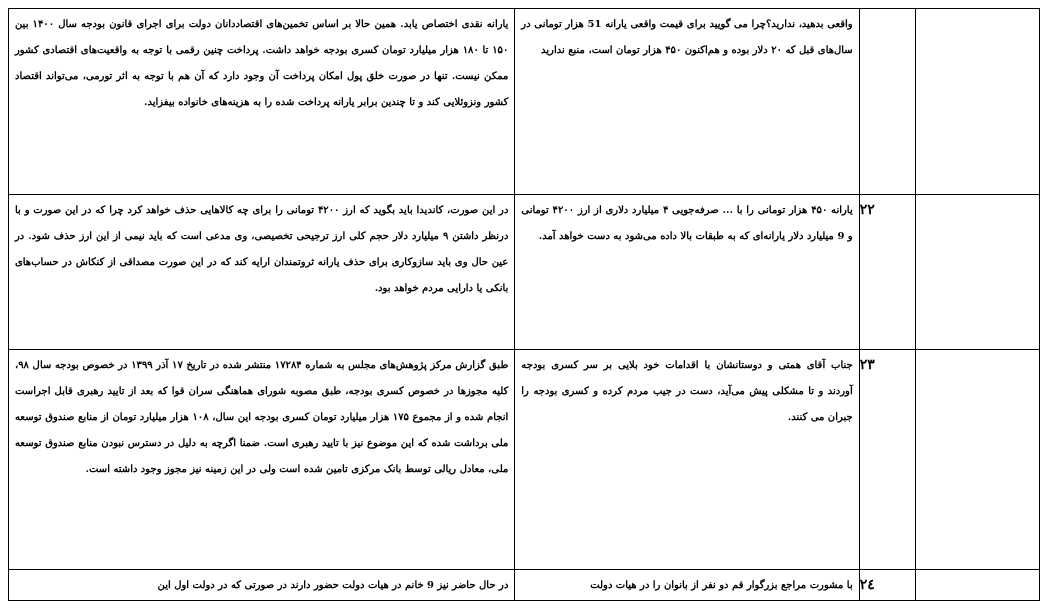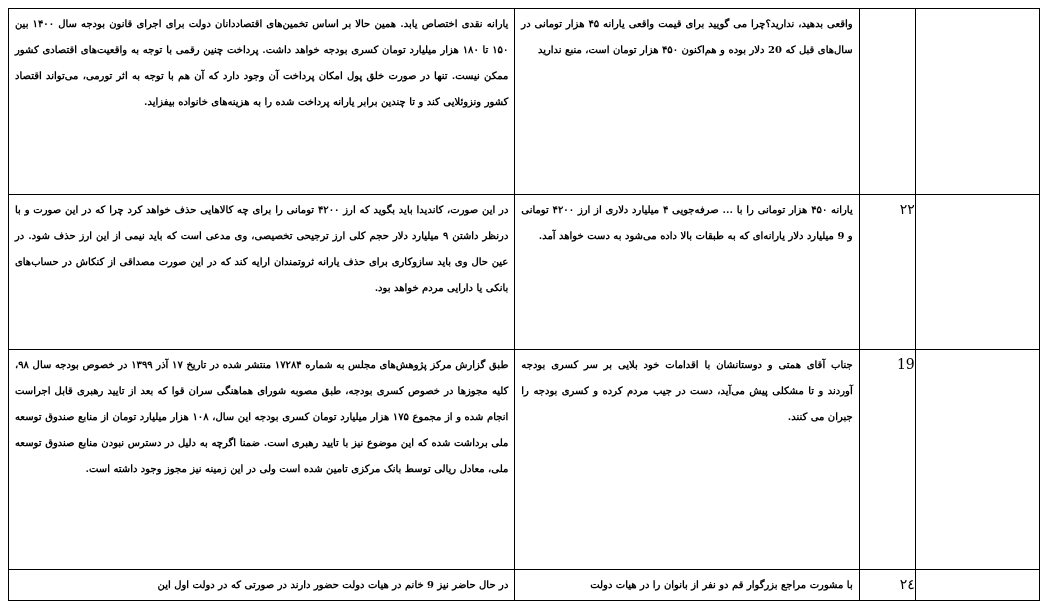--- a/index.html
+++ b/index.html
@@ -27,21 +27,21 @@
       direction: rtl;
       width: 1032px;
       table-layout: fixed;
     }
     table.doc-table td {
       border: 1.5px solid #000;
       vertical-align: top;
       padding: 0;
     }
     td.col-blank { width: 121px; }
-    td.col-num { width: 54px; text-align: right; font-weight: normal; font-size: 14px; padding-top: 6px !important; }
+    td.col-num { width: 54px; text-align: left; font-weight: bold; font-size: 14px; padding-top: 6px !important; }
     td.col-claim { width: 337px; }
     td.col-analysis { width: 496px; }
     .cell-text {
       direction: rtl;
       text-align: justify;
       text-align-last: right;
       font-size: 10px;
       line-height: 26px;
       font-weight: bold;
       padding: 2px 6px 2px 6px;
@@ -55,39 +55,39 @@
 </head>
 <body>
 
 <div class="page">
   <table class="doc-table">
     <tbody>
       <tr class="r1">
         <td class="col-blank"></td>
         <td class="col-num"></td>
         <td class="col-claim">
-          <div class="cell-text">واقعی بدهید، ندارید؟چرا می گویید برای قیمت واقعی یارانه ۴۵ هزار تومانی در سال‌های قبل که 20 دلار بوده و هم‌اکنون ۴۵۰ هزار تومان است، منبع ندارید</div>
+          <div class="cell-text">واقعی بدهید، ندارید؟چرا می گویید برای قیمت واقعی یارانه 51 هزار تومانی در سال‌های قبل که ۲۰ دلار بوده و هم‌اکنون ۴۵۰ هزار تومان است، منبع ندارید</div>
         </td>
         <td class="col-analysis">
           <div class="cell-text">یارانه نقدی اختصاص یابد. همین حالا بر اساس تخمین‌های اقتصاددانان دولت برای اجرای قانون بودجه سال ۱۴۰۰ بین ۱۵۰ تا ۱۸۰ هزار میلیارد تومان کسری بودجه خواهد داشت. پرداخت چنین رقمی با توجه به واقعیت‌های اقتصادی کشور ممکن نیست. تنها در صورت خلق پول امکان پرداخت آن وجود دارد که آن هم با توجه به اثر تورمی، می‌تواند اقتصاد کشور ونزوئلایی کند و تا چندین برابر یارانه پرداخت شده را به هزینه‌های خانواده بیفزاید.</div>
         </td>
       </tr>
       <tr class="r2">
         <td class="col-blank"></td>
         <td class="col-num">۲۲</td>
         <td class="col-claim">
           <div class="cell-text">یارانه ۴۵۰ هزار تومانی را با ... صرفه‌جویی ۴ میلیارد دلاری از ارز ۴۲۰۰ تومانی و 9 میلیارد دلار یارانه‌ای که به طبقات بالا داده می‌شود به دست خواهد آمد.</div>
         </td>
         <td class="col-analysis">
           <div class="cell-text">در این صورت، کاندیدا باید بگوید که ارز ۴۲۰۰ تومانی را برای چه کالاهایی حذف خواهد کرد چرا که در این صورت و با درنظر داشتن ۹ میلیارد دلار حجم کلی ارز ترجیحی تخصیصی، وی مدعی است که باید نیمی از این ارز حذف شود. در عین حال وی باید سازوکاری برای حذف یارانه ثروتمندان ارایه کند که در این صورت مصداقی از کنکاش در حساب‌های بانکی یا دارایی مردم خواهد بود.</div>
         </td>
       </tr>
       <tr class="r3">
         <td class="col-blank"></td>
-        <td class="col-num">19</td>
+        <td class="col-num">۲۳</td>
         <td class="col-claim">
           <div class="cell-text">جناب آقای همتی و دوستانشان با اقدامات خود بلایی بر سر کسری بودجه آوردند و تا مشکلی پیش می‌آید، دست در جیب مردم کرده و کسری بودجه را جبران می کنند.</div>
         </td>
         <td class="col-analysis">
           <div class="cell-text">طبق گزارش مرکز پژوهش‌های مجلس به شماره ۱۷۲۸۴ منتشر شده در تاریخ ۱۷ آذر ۱۳۹۹ در خصوص بودجه سال ۹۸، کلیه مجوزها در خصوص کسری بودجه، طبق مصوبه شورای هماهنگی سران قوا که بعد از تایید رهبری قابل اجراست انجام شده و از مجموع ۱۷۵ هزار میلیارد تومان کسری بودجه این سال، ۱۰۸ هزار میلیارد تومان از منابع صندوق توسعه ملی برداشت شده که این موضوع نیز با تایید رهبری است. ضمنا اگرچه به دلیل در دسترس نبودن منابع صندوق توسعه ملی، معادل ریالی توسط بانک مرکزی تامین شده است ولی در این زمینه نیز مجوز وجود داشته است.</div>
         </td>
       </tr>
       <tr class="r4">
         <td class="col-blank"></td>
         <td class="col-num">۲٤</td>

